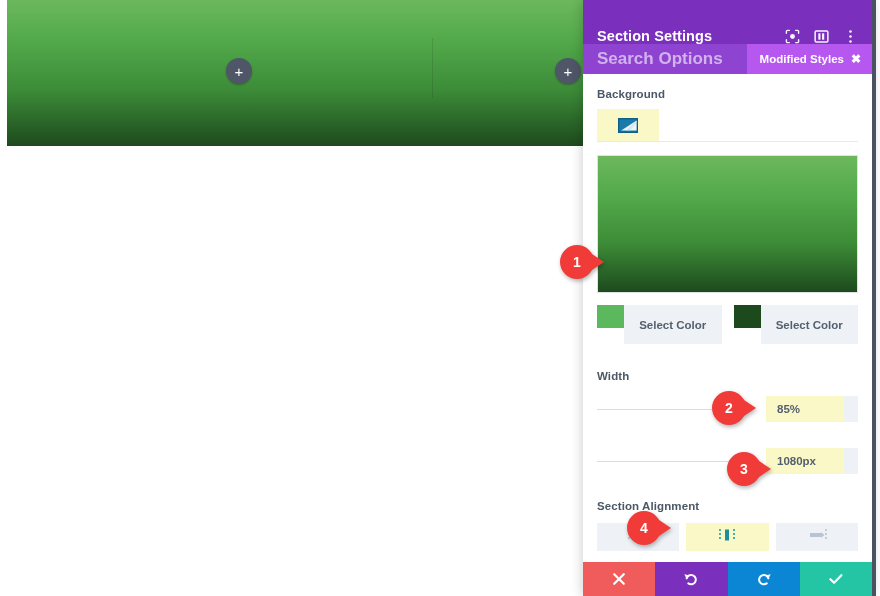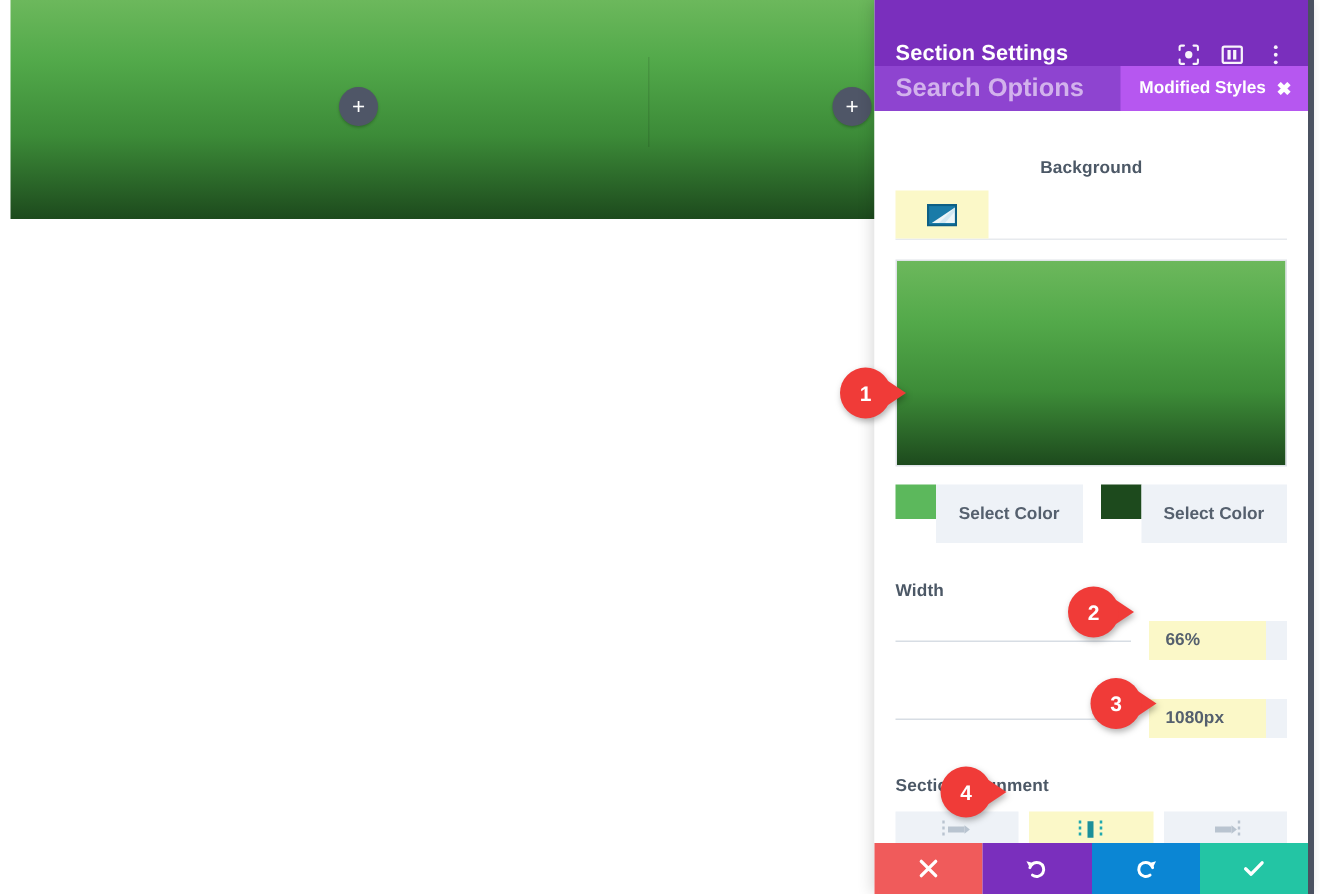--- a/index.html
+++ b/index.html
@@ -71,21 +71,21 @@
     flex: 1 1 auto; background: #fff; position: relative; overflow: hidden;
     padding: 0 14px;
   }
 
   .field-label {
     font-size: 11.5px; color: #4c5866; font-weight: bold;
     letter-spacing: .1px;
   }
 
   
-  .bg-block { padding-top: 32px; text-align: center; }
+  .bg-block { padding-top: 14px; }
   .bg-tabs { margin-top: 9px; display: flex; border-bottom: 1px solid #e7eaee; }
   .bg-tab {
     width: 62px; height: 32px; background: #fbf8c8;
     display: flex; align-items: center; justify-content: center;
   }
   .bg-tab-rest { flex: 1; }
   .grad-icon { width: 20px; height: 15px; display: block; }
 
   
   .grad-preview {
@@ -235,21 +235,21 @@
         <div class="swatch-group">
           <div class="swatch" style="background:#1d4a1d"></div>
           <div class="swatch-btn">Select Color</div>
         </div>
       </div>
 
       <div class="slider-block">
         <div class="field-label">Width</div>
         <div class="slider-row">
           <div class="slider-track"></div>
-          <div class="slider-val">66%</div>
+          <div class="slider-val">85%</div>
           <div class="slider-val-rest"></div>
         </div>
       </div>
 
       <div class="slider-block">
         <div class="slider-row">
           <div class="slider-track"></div>
           <div class="slider-val">1080px</div>
           <div class="slider-val-rest"></div>
         </div>

